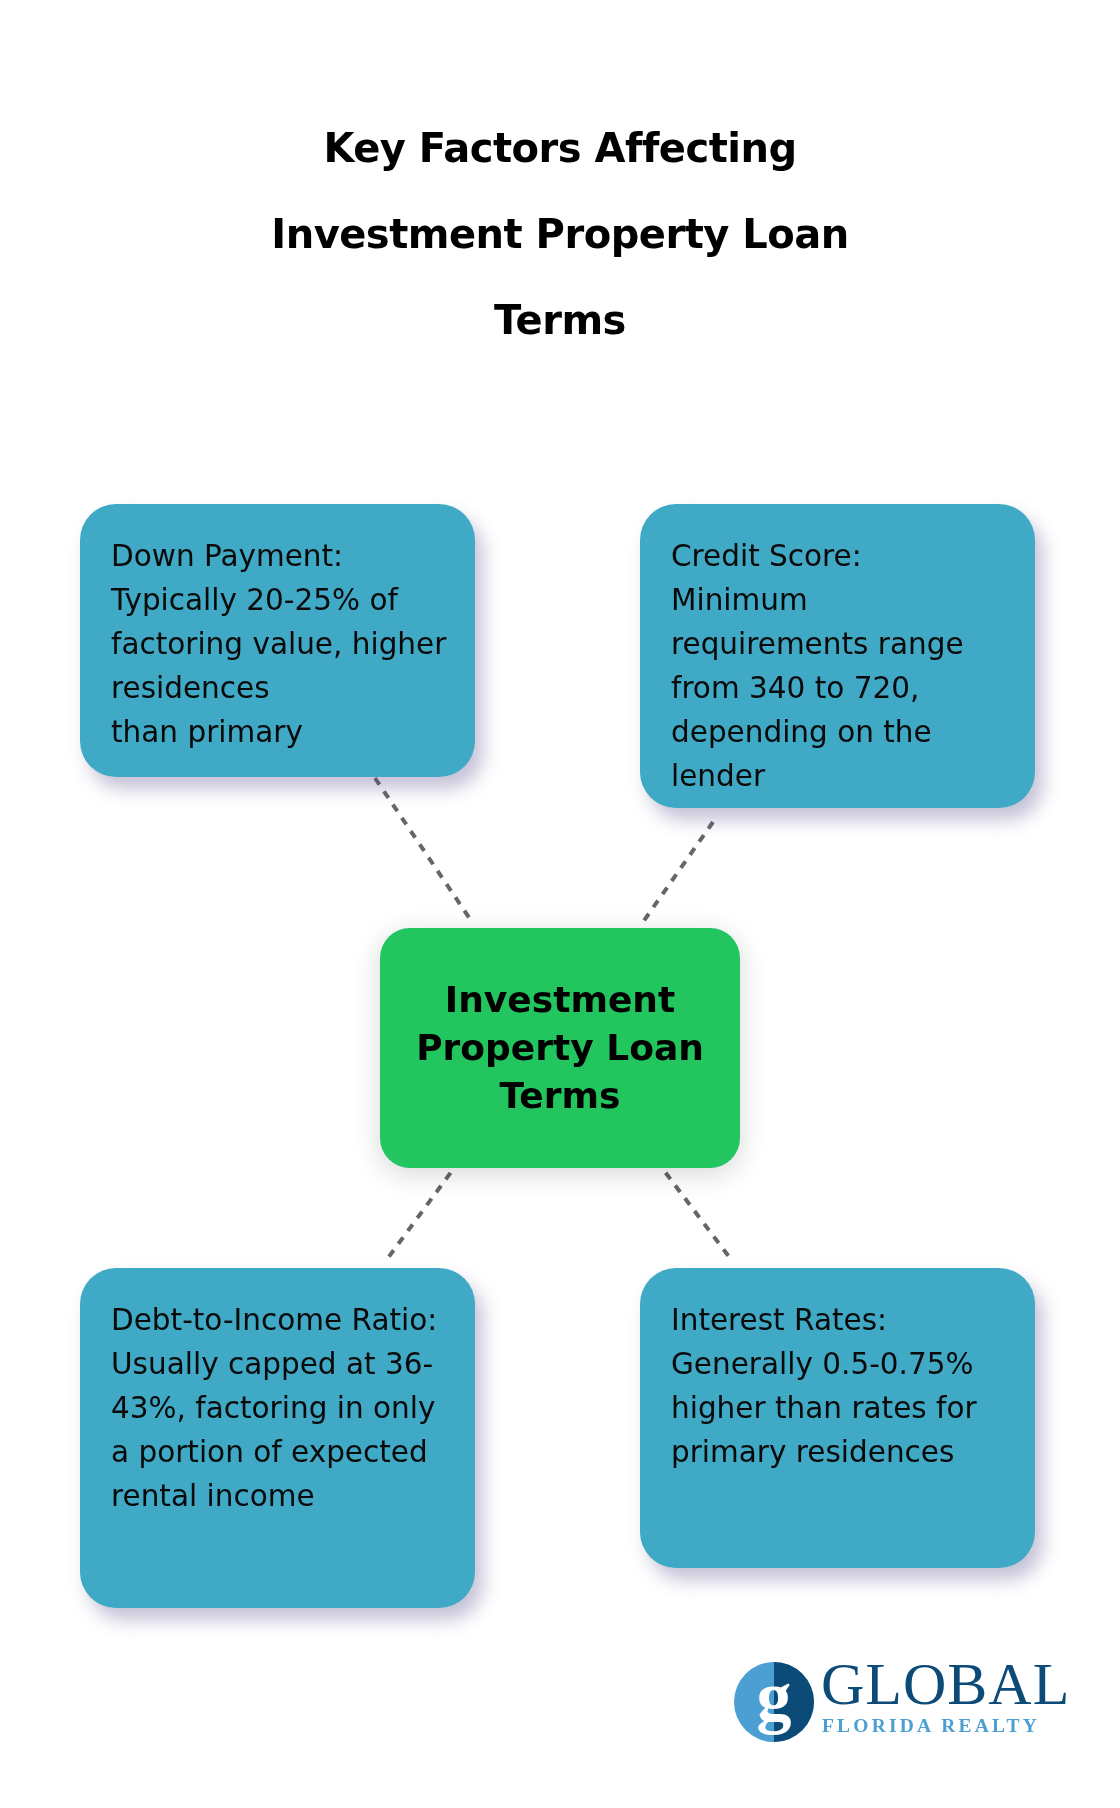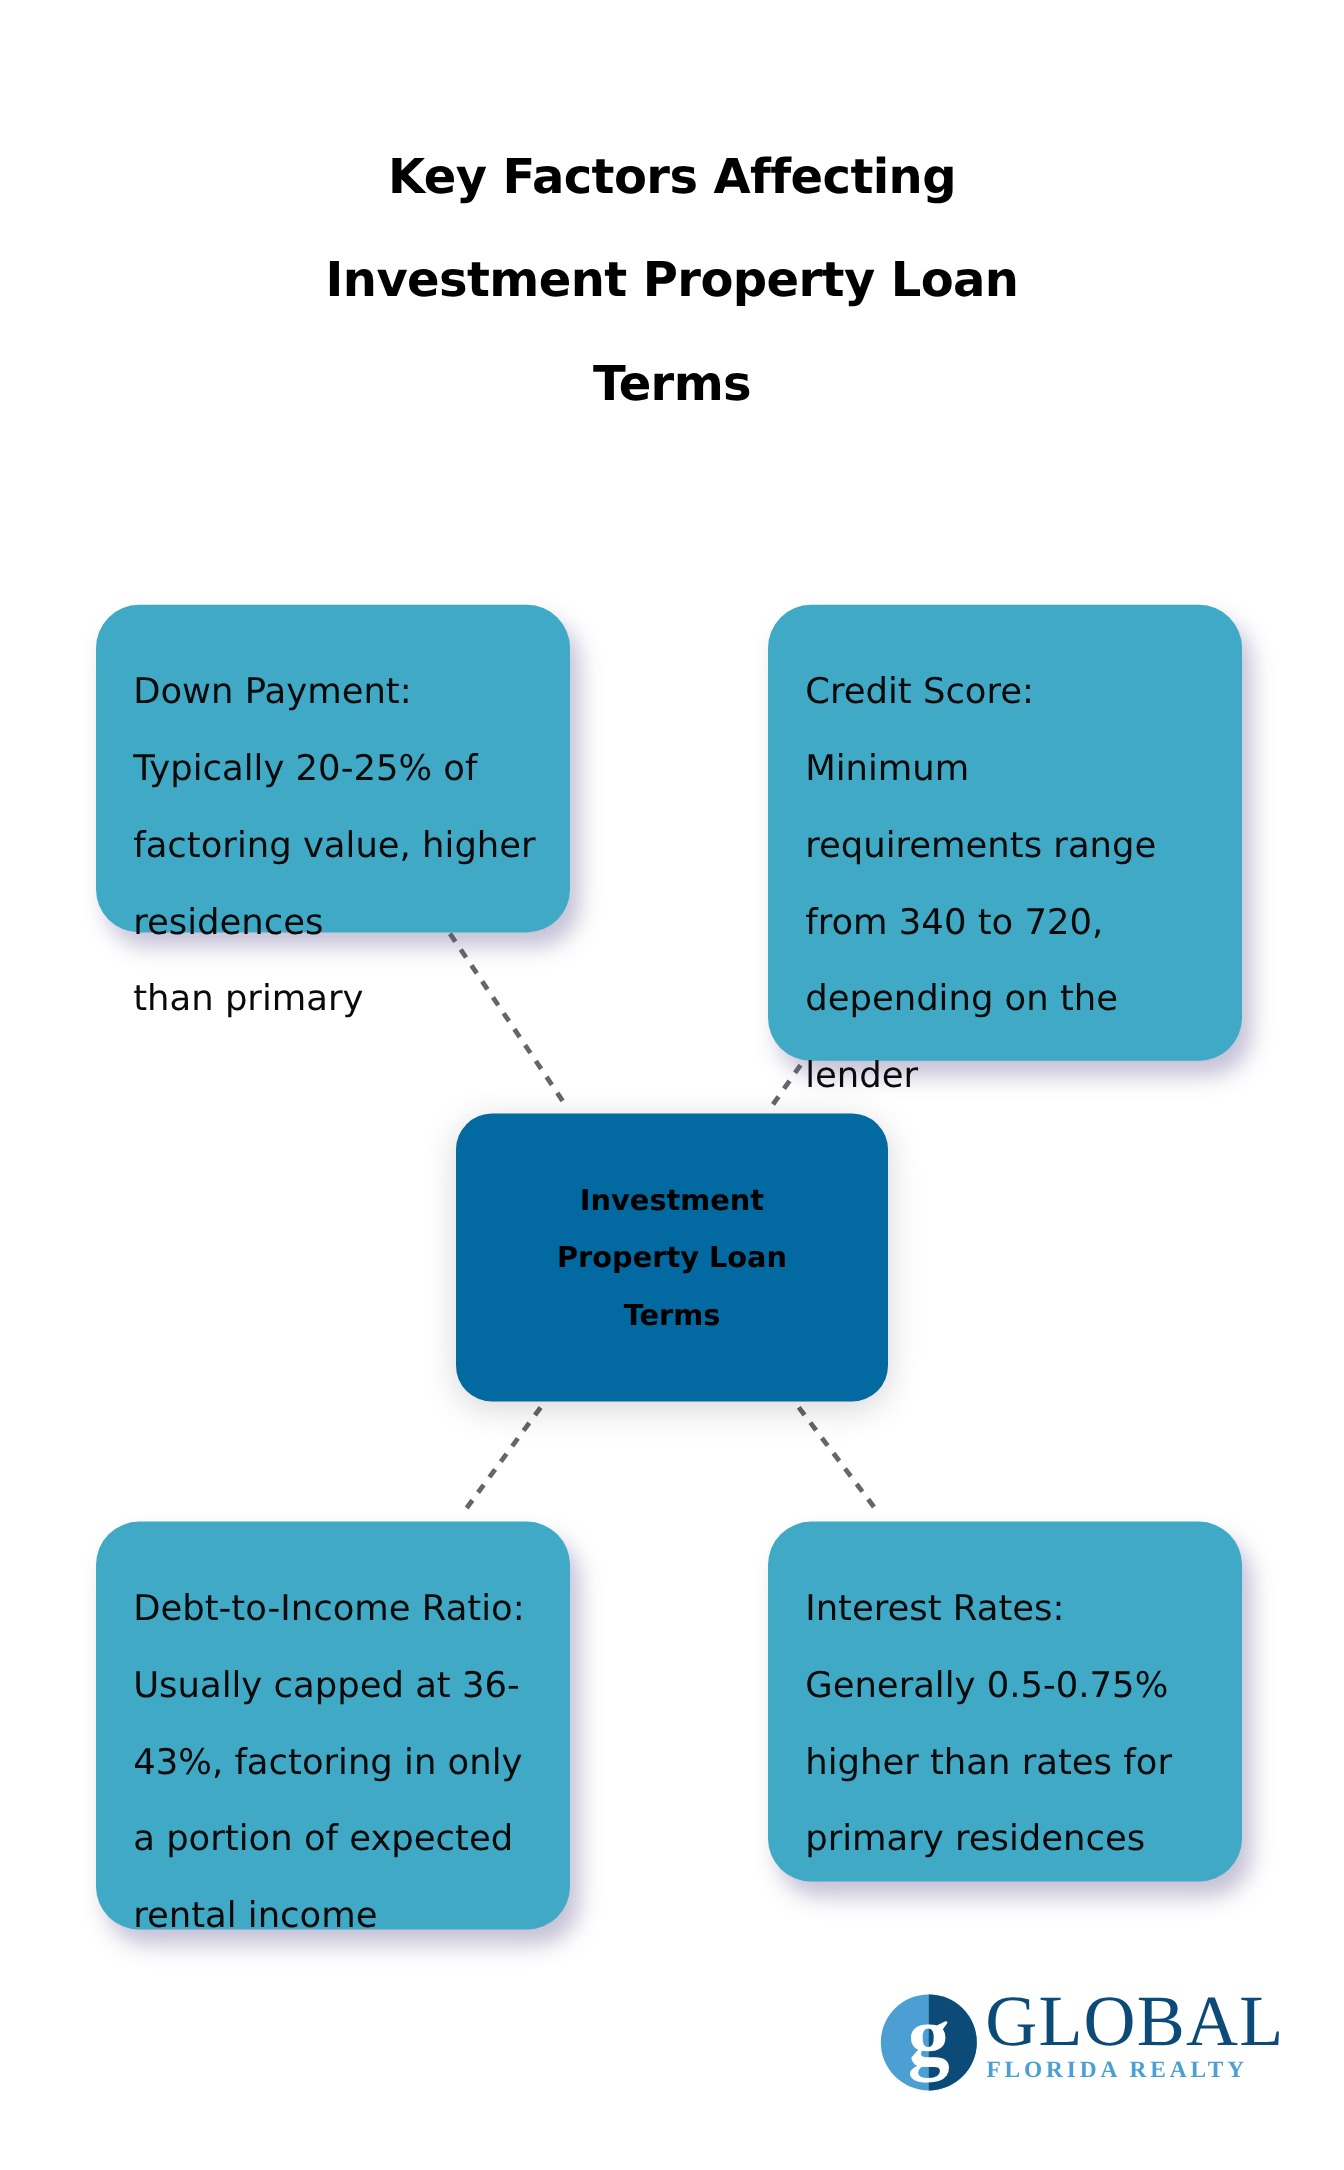--- a/index.html
+++ b/index.html
@@ -6,26 +6,26 @@
   body { width:1120px; height:1808px; position:relative; overflow:hidden;
          font-family:"Liberation Sans", sans-serif; }
   .title { position:absolute; left:0; top:105px; width:1120px; text-align:center;
            font-family:"DejaVu Sans", sans-serif; font-weight:bold; font-size:40px;
            line-height:86px; color:#000; letter-spacing:-0.5px; }
   .title span { display:block; }
   .box { position:absolute; background:#3fa9c6; border-radius:36px;
          box-shadow: 8px 12px 18px rgba(90,80,140,0.35);
          box-sizing:border-box; padding:30px 30px 0 31px;
          font-family:"DejaVu Sans", sans-serif; font-size:29.5px; line-height:44px; color:#0a0a0a; }
-  .box span { display:block; white-space:nowrap;margin-top:20px; }
+  .box span { display:block; white-space:nowrap; }
   .center { position:absolute; left:380px; top:928px; width:360px; height:240px;
-            background:#0369a1; border-radius:30px;
+            background:#22c55e; border-radius:30px;
             box-shadow: 0 6px 28px rgba(0,0,0,0.16);
             display:flex; flex-direction:column; align-items:center; justify-content:center;
-            font-family:"DejaVu Sans", sans-serif; font-weight:bold; font-size:24px; line-height:48px; color:#000; }
+            font-family:"DejaVu Sans", sans-serif; font-weight:bold; font-size:36px; line-height:48px; color:#000; }
   svg.lines { position:absolute; left:0; top:0; }
   .logo { position:absolute; left:728px; top:1652px; width:340px; height:100px; }
   .logo-text1 { position:absolute; left:93px; top:0px; font-family:"Liberation Serif", serif;
                 font-size:60px; color:#0c4a78; letter-spacing:1px; line-height:64px; }
   .logo-text2 { position:absolute; left:94px; top:62px; font-family:Liberation Serif, serif; font-weight:bold;
                 font-size:19.5px; color:#4c9fd3; letter-spacing:3.2px; line-height:24px; }
 </style>
 </head>
 <body>
 
@@ -45,21 +45,21 @@
 </svg>
 
 <div class="box" style="left:80px; top:504px; width:395px; height:273px;">
   <span>Down Payment:</span>
   <span>Typically 20-25% of</span>
   <span>factoring value, higher</span>
   <span>residences</span>
   <span>than primary</span>
 </div>
 
-<div class="box" style="left:640px; top:504px; width:395px; height:380px;">
+<div class="box" style="left:640px; top:504px; width:395px; height:304px;">
   <span>Credit Score:</span>
   <span>Minimum</span>
   <span>requirements range</span>
   <span>from 340 to 720,</span>
   <span>depending on the</span>
   <span>lender</span>
 </div>
 
 <div class="center">
   <span>Investment</span>

